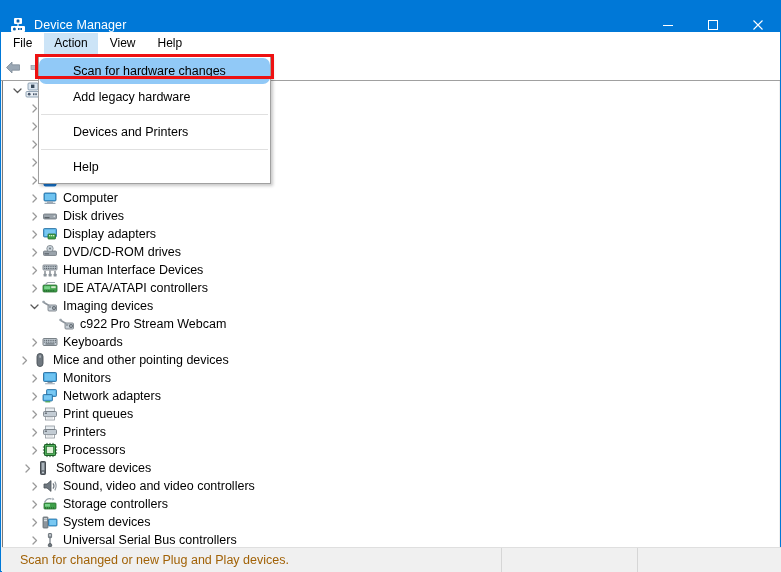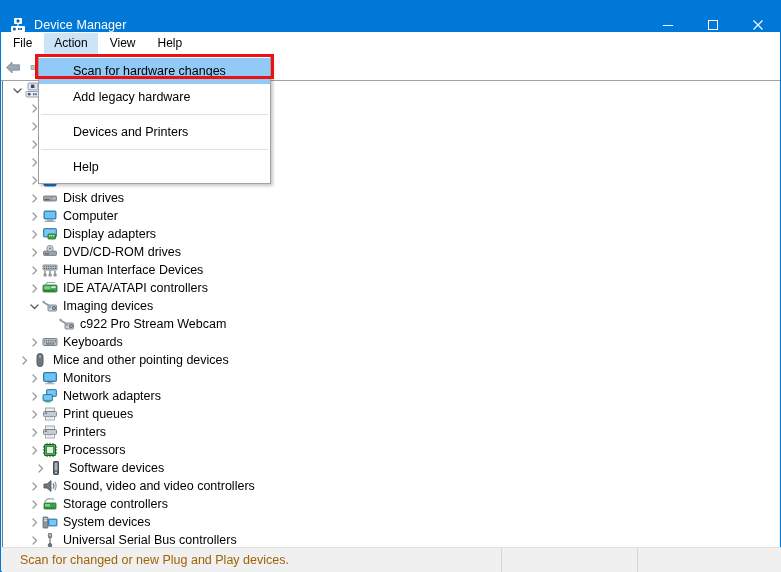--- a/index.html
+++ b/index.html
@@ -131,20 +131,21 @@
     box-sizing: border-box;
     z-index: 50;
   }
   .mi {
     height: 26px;
     display: flex; align-items: center;
     padding-left: 34px;
     font-size: 12.5px; color: #000;
     box-sizing: border-box;
     white-space: nowrap;
+    border-radius: 7px;
   }
   .mi.sel {
     background: #91c9f7;
   }
   .mi-sep {
     height: 1px; background: #e0e0e0; margin: 4px 2px 4px 2px;
   }
   #redbox {
     position: absolute;
     left: 34px; top: 53px;
@@ -277,39 +278,39 @@
             </svg></span>
           <span class="lbl">Bluetooth</span>
         </div>
         <div class="row" style="padding-left:23px">
           <span class="chev">
             <svg width="11" height="11" viewBox="0 0 11 11">
               <path d="M4 2 L7.5 5.5 L4 9" fill="none" stroke="#9a9a9a" stroke-width="1.3" stroke-linecap="round" stroke-linejoin="round"></path>
             </svg>
           </span>
           <span class="ic"><svg width="16" height="16" viewBox="0 0 16 16">
-              <rect x="1.5" y="6" width="13" height="5" rx="1" fill="#9aa3ab" stroke="#6d757c" stroke-width=".8"></rect>
-              <rect x="2.5" y="9.2" width="5" height="1" fill="#4a5157"></rect>
-              <circle cx="12.3" cy="8.4" r=".8" fill="#d8dde1"></circle>
-            </svg></span>
-          <span class="lbl">Disk drives</span>
-        </div>
-        <div class="row" style="padding-left:23px">
-          <span class="chev">
-            <svg width="11" height="11" viewBox="0 0 11 11">
-              <path d="M4 2 L7.5 5.5 L4 9" fill="none" stroke="#9a9a9a" stroke-width="1.3" stroke-linecap="round" stroke-linejoin="round"></path>
-            </svg>
-          </span>
-          <span class="ic"><svg width="16" height="16" viewBox="0 0 16 16">
               <rect x="2" y="3" width="12" height="8" rx="1" fill="#3fa2e0" stroke="#2a6f9e" stroke-width=".9"></rect>
               <rect x="3" y="4" width="10" height="6" fill="#6fc3f0"></rect>
               <rect x="5" y="11.6" width="6" height="1.2" fill="#8d9aa6"></rect>
               <rect x="2.5" y="12.8" width="11" height="1.1" rx=".5" fill="#9aa7b3"></rect>
             </svg></span>
           <span class="lbl">Computer</span>
+        </div>
+        <div class="row" style="padding-left:23px">
+          <span class="chev">
+            <svg width="11" height="11" viewBox="0 0 11 11">
+              <path d="M4 2 L7.5 5.5 L4 9" fill="none" stroke="#9a9a9a" stroke-width="1.3" stroke-linecap="round" stroke-linejoin="round"></path>
+            </svg>
+          </span>
+          <span class="ic"><svg width="16" height="16" viewBox="0 0 16 16">
+              <rect x="1.5" y="6" width="13" height="5" rx="1" fill="#9aa3ab" stroke="#6d757c" stroke-width=".8"></rect>
+              <rect x="2.5" y="9.2" width="5" height="1" fill="#4a5157"></rect>
+              <circle cx="12.3" cy="8.4" r=".8" fill="#d8dde1"></circle>
+            </svg></span>
+          <span class="lbl">Disk drives</span>
         </div>
         <div class="row" style="padding-left:23px">
           <span class="chev">
             <svg width="11" height="11" viewBox="0 0 11 11">
               <path d="M4 2 L7.5 5.5 L4 9" fill="none" stroke="#9a9a9a" stroke-width="1.3" stroke-linecap="round" stroke-linejoin="round"></path>
             </svg>
           </span>
           <span class="ic"><svg width="16" height="16" viewBox="0 0 16 16">
               <rect x="1.5" y="2.5" width="13" height="8.5" rx="1" fill="#4aa8e0" stroke="#2a6f9e" stroke-width=".8"></rect>
               <rect x="2.6" y="3.5" width="10.8" height="6.5" fill="#79c8f2"></rect>
@@ -533,21 +534,21 @@
                 <rect x=".9" y="4.5" width="1.6" height="1"></rect>
                 <rect x=".9" y="7.5" width="1.6" height="1"></rect>
                 <rect x=".9" y="10.5" width="1.6" height="1"></rect>
                 <rect x="13.5" y="4.5" width="1.6" height="1"></rect>
                 <rect x="13.5" y="7.5" width="1.6" height="1"></rect>
                 <rect x="13.5" y="10.5" width="1.6" height="1"></rect>
               </g>
             </svg></span>
           <span class="lbl">Processors</span>
         </div>
-        <div class="row" style="padding-left:29px">
+        <div class="row" style="padding-left:16px">
           <span class="chev">
             <svg width="11" height="11" viewBox="0 0 11 11">
               <path d="M4 2 L7.5 5.5 L4 9" fill="none" stroke="#9a9a9a" stroke-width="1.3" stroke-linecap="round" stroke-linejoin="round"></path>
             </svg>
           </span>
           <span class="ic"><svg width="16" height="16" viewBox="0 0 16 16">
               <rect x="5.5" y="1.5" width="5" height="13" rx=".8" fill="#5c646b" stroke="#3a4046" stroke-width=".9"></rect>
               <rect x="6.6" y="2.8" width="2.8" height="7.5" fill="#aab3bb"></rect>
               <circle cx="8" cy="12.4" r="1" fill="#c8d0d7"></circle>
             </svg></span>

